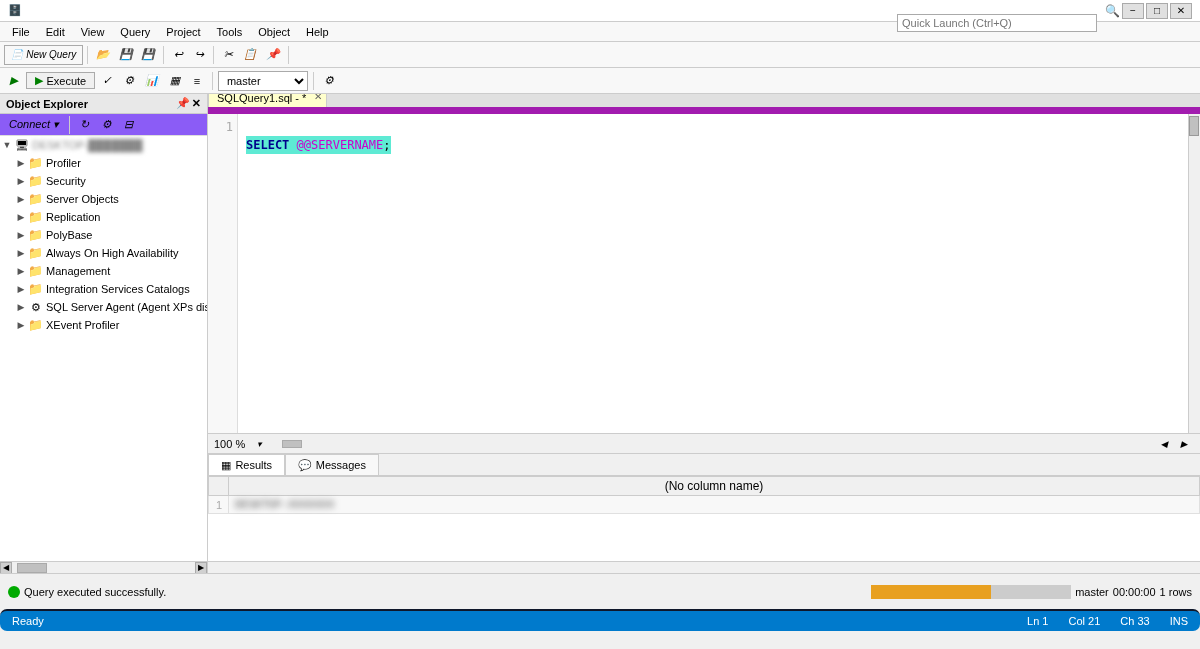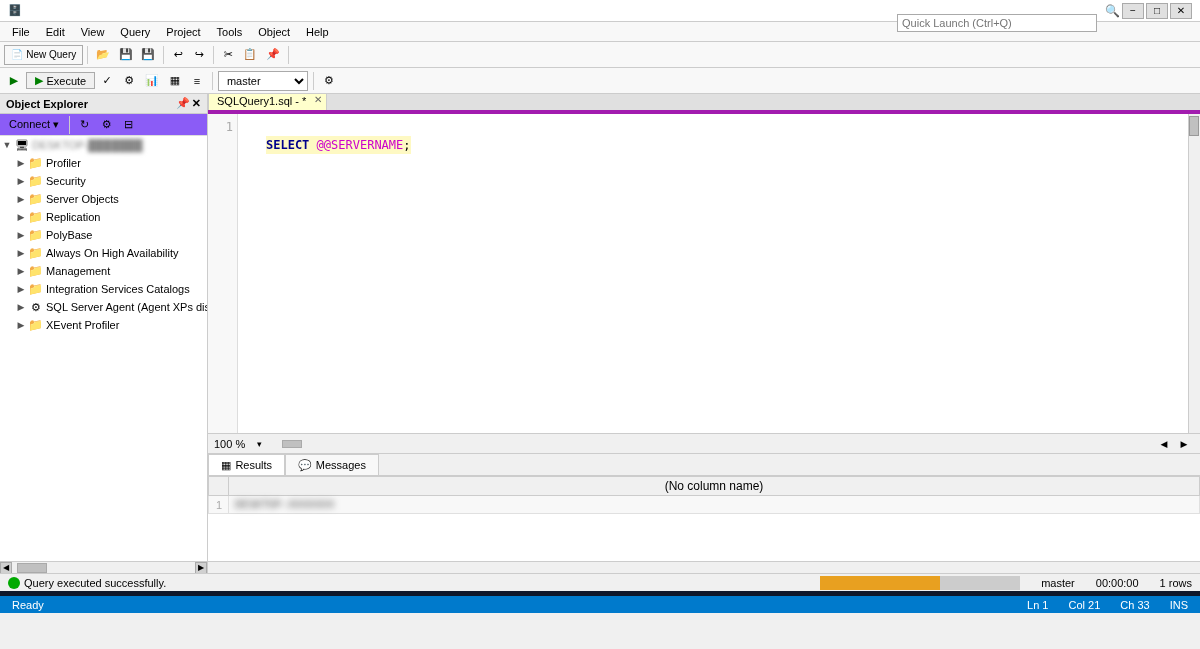--- a/index.html
+++ b/index.html
@@ -42,21 +42,21 @@
       gap: 2px;
     }
     .tb-btn {
       height: 20px;
       min-width: 20px;
       padding: 0 3px;
       border: 1px solid transparent;
       background: transparent;
       cursor: pointer;
       font-size: 11px;
-      display: flex; align-items: center; justify-content: center;
+      display: flex; align-items: center; justify-content: center; font-style: italic;
     }
     .tb-separator { width: 1px; height: 18px; background: #ccc; margin: 0 3px; }
     .execute-btn {
       background: #f0f0f0;
       border: 1px solid #aaa;
       padding: 1px 8px;
       cursor: pointer;
       font-size: 11px;
       display: flex; align-items: center; gap: 3px;
     }
@@ -144,21 +144,21 @@
       display: flex;
       flex-direction: column;
       background: #f0f0f0;
       overflow: hidden;
     }
     #tab-bar {
       height: 20px;
       background: #e0e0e0;
       display: flex;
       align-items: flex-end;
-      border-bottom: 4px solid #a21caf;
+      border-bottom: 7px solid #a21caf;
     }
     .sql-tab {
       height: 19px;
       padding: 0 20px 0 8px;
       background: #f8f8f8;
       border: 1px solid #ccc;
       border-bottom: none;
       font-size: 11px;
       display: flex;
       align-items: center;
@@ -295,22 +295,23 @@
       min-width: 20px;
       text-align: right;
     }
     #status-bar-bottom {
       height: 22px;
       background: #e0e0e0;
       display: flex;
       align-items: center;
       padding: 0 8px;
       font-size: 11px;
-      border-top: 5px solid #0f172a;
+      border-top: 2px solid #0f172a;
       gap: 20px;
+      border-radius: 7px;
     }
     
     .success-indicator {
       display: flex;
       align-items: center;
       gap: 4px;
     }
     .success-dot {
       width: 12px;
       height: 12px;
@@ -525,21 +526,21 @@
         <span class="tab-close">✕</span>
       </div>
     </div>
 
     <div id="editor-container" style="flex:1; display:flex; flex-direction:column;">
       <div style="display:flex; flex:1; overflow:hidden;">
         <div id="line-numbers">
           <div>1</div>
         </div>
         <div id="sql-editor" contenteditable="true" style="flex: 1 1 0%; padding: 4px 8px; font-family: Consolas, monospace; font-size: 12px; line-height: 18px; background: white; border: none; outline: none; overflow: auto; white-space: pre;">
-<span style="background:#fef9c3; display:inline-block;margin-left:20px;"><span style="color:#00008b; font-weight:bold;">SELECT</span> <span style="color:#cc00cc;">@@SERVERNAME</span>;</span>
+<span style="background:#5eead4; display:inline-block;"><span style="color:#00008b; font-weight:bold;">SELECT</span> <span style="color:#cc00cc;">@@SERVERNAME</span>;</span>
         </div>
         <div id="editor-scrollbar" style="width:12px; background:#f0f0f0; border-left:1px solid #ccc; position:relative;">
           <div id="scroll-thumb" style="width:10px; height:20px; background:#c0c0c0; border:1px solid #999; position:absolute; top:2px; left:0;"></div>
         </div>
       </div>
 
       <div id="editor-status" style="height:20px; background:#f0f0f0; border-top:1px solid #ccc; display:flex; align-items:center; padding:0 6px; font-size:11px;">
         <span>100 %</span>
         <button class="tb-btn" style="font-size:9px;">▾</button>
         <div style="flex:1; height:10px; background:#f0f0f0; margin:0 4px; position:relative;">
@@ -580,21 +581,21 @@
             </tbody>
           </table>
         </div>
         <div id="query-results-scrollbar" style="height:12px; background:#f0f0f0; border-top:1px solid #ccc;">
         </div>
       </div>
     </div>
   </div>
 </div>
 
-<div style="height:18px; background:#f0f0f0; border-top:1px solid #ccc; display:flex; align-items:center; padding:0 8px; font-size:11px; gap:21px;">
+<div style="height:36px; background:#f0f0f0; border-top:1px solid #ccc; display:flex; align-items:center; padding:0 8px; font-size:11px; gap:4px;">
   <div class="success-indicator">
     <div class="success-dot"></div>
     <span>Query executed successfully.</span>
   </div>
   <div style="flex:1;"></div>
 
   <div style="width:200px; height:14px; background:#ccc; position:relative;">
     <div style="width:120px; height:14px; background:#e8a020; position:absolute; left:0; top:0;"></div>
   </div>
   <span>master</span>

